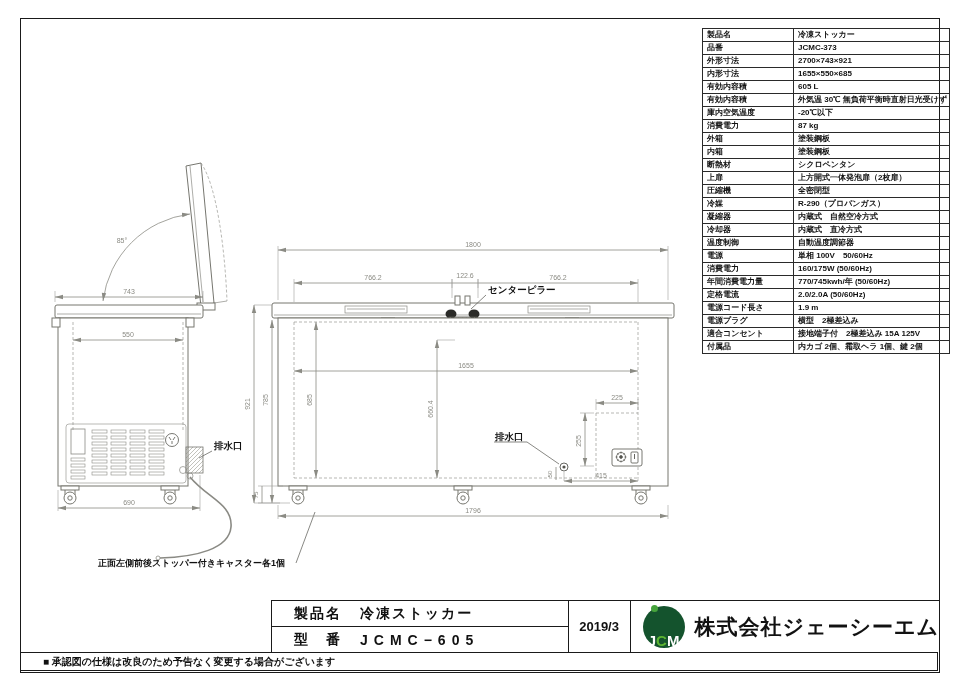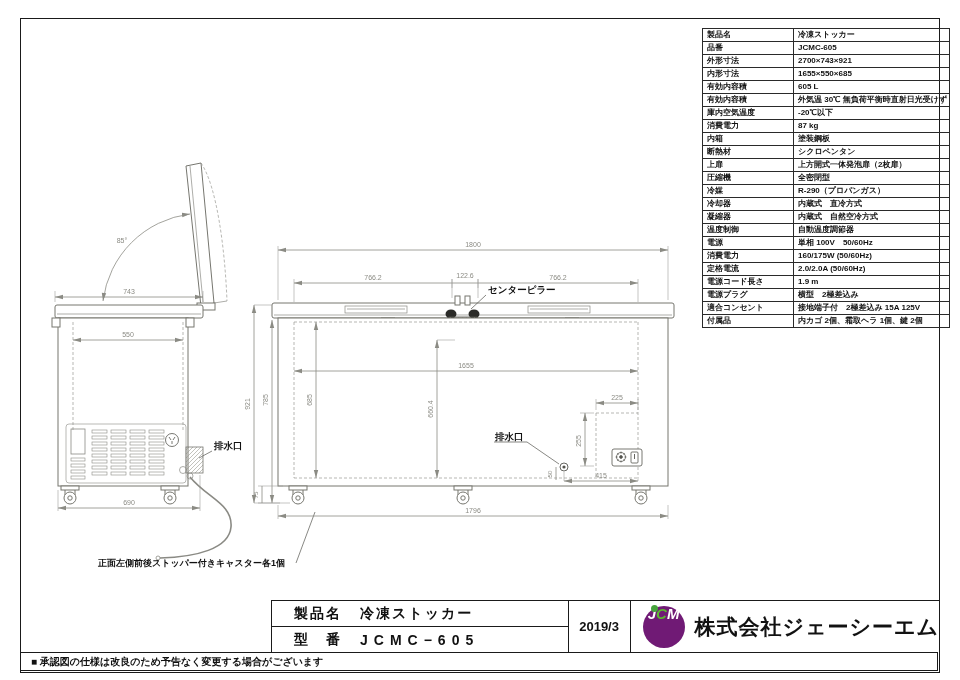--- a/index.html
+++ b/index.html
@@ -1,40 +1,40 @@
 <!DOCTYPE html>
 <html><head>
 <meta charset="utf-8">
 <style>
   html,body{margin:0;padding:0;background:#fff;}
   .page{position:relative;width:960px;height:680px;background:#fff;overflow:hidden;
         font-family:"Liberation Sans",sans-serif;}
   .frame{position:absolute;left:20px;top:18px;width:918px;height:653px;border:1px solid #1a1a1a;}
   .note-row{position:absolute;left:20px;top:652px;width:918px;height:19px;border:1px solid #1a1a1a;border-top:1px solid #1a1a1a;
-            display:flex;align-items:center;padding-left:10px;box-sizing:border-box;
+            display:flex;align-items:center;padding-left:22px;box-sizing:border-box;
             font-size:10px;font-weight:bold;color:#111;}
   
   table.spec{position:absolute;left:702px;top:28px;border-collapse:collapse;}
   table.spec td{border:1px solid #2a2a2a;height:12px;padding:0 2px 0 4px;
                 font-size:8px;font-weight:bold;color:#111;white-space:nowrap;line-height:1;}
   td.sl{width:84px;}
   td.sv{width:140px;}
   
   .tblock{position:absolute;left:271px;top:600px;width:668px;height:52px;box-sizing:border-box;
           border-top:1px solid #1a1a1a;border-left:1px solid #1a1a1a;display:flex;}
   .tb-left{width:341px;border-right:1px solid #1a1a1a;display:flex;flex-direction:column;box-sizing:border-box;}
   .tb-row{flex:1;display:flex;align-items:center;padding-left:22px;font-size:14px;font-weight:bold;color:#111;letter-spacing:2px;}
   .tb-row.first{border-bottom:1px solid #1a1a1a;}
   .tb-val{margin-left:18px;}
   .tb-val.model{letter-spacing:6px;}
   .tb-date{width:70px;border-right:1px solid #1a1a1a;display:flex;align-items:center;justify-content:center;
            font-size:13px;font-weight:bold;color:#111;text-align:center;}
   .tb-logo{flex:1;display:flex;align-items:center;padding-left:12px;}
-  .logo-circle{position:relative;width:42px;height:42px;border-radius:50%;background:#701a75;
-               display:flex;align-items:flex-start;justify-content:center;flex:0 0 42px;font-style:italic;}
+  .logo-circle{position:relative;width:42px;height:42px;border-radius:50%;background:#14532d;
+               display:flex;align-items:flex-end;justify-content:center;flex:0 0 42px;}
   .logo-circle .jcm{color:#fff;font-size:15px;font-weight:bold;letter-spacing:0;line-height:1;}
   .logo-circle .jcm .c{color:#5cb531;}
   .logo-dot{position:absolute;left:8px;top:-1px;width:7px;height:7px;border-radius:50%;background:#46a33c;}
   .company{margin-left:10px;font-size:21px;font-weight:bold;color:#111;letter-spacing:1px;white-space:nowrap;}
   
   svg.draw{position:absolute;left:0;top:0;}
   .ol{stroke:#76766f;stroke-width:1;fill:#fff;}
   .ol2{stroke:#8a8a84;stroke-width:0.7;fill:none;}
   .dsh{stroke:#9a9a94;stroke-width:0.7;fill:none;stroke-dasharray:3,2;}
   .dim{stroke:#8b8b84;stroke-width:0.8;fill:none;}
@@ -264,21 +264,21 @@
   </svg>
 
   <table class="spec">
     <tbody>
       <tr>
           <td class="sl">製品名</td>
           <td class="sv">冷凍ストッカー</td>
         </tr>
       <tr>
           <td class="sl">品番</td>
-          <td class="sv">JCMC-605</td>
+          <td class="sv">JCMC-373</td>
         </tr>
       <tr>
           <td class="sl">外形寸法</td>
           <td class="sv">2700×743×921</td>
         </tr>
       <tr>
           <td class="sl">内形寸法</td>
           <td class="sv">1655×550×685</td>
         </tr>
       <tr>
@@ -291,58 +291,66 @@
         </tr>
       <tr>
           <td class="sl">庫内空気温度</td>
           <td class="sv">-20℃以下</td>
         </tr>
       <tr>
           <td class="sl">消費電力</td>
           <td class="sv">87 kg</td>
         </tr>
       <tr>
+          <td class="sl">外箱</td>
+          <td class="sv">塗装鋼板</td>
+        </tr>
+      <tr>
           <td class="sl">内箱</td>
           <td class="sv">塗装鋼板</td>
         </tr>
       <tr>
           <td class="sl">断熱材</td>
           <td class="sv">シクロペンタン</td>
         </tr>
       <tr>
           <td class="sl">上扉</td>
           <td class="sv">上方開式一体発泡扉（2枚扉）</td>
         </tr>
       <tr>
           <td class="sl">圧縮機</td>
           <td class="sv">全密閉型</td>
         </tr>
       <tr>
           <td class="sl">冷媒</td>
           <td class="sv">R-290（プロパンガス）</td>
         </tr>
       <tr>
+          <td class="sl">凝縮器</td>
+          <td class="sv">内蔵式　自然空冷方式</td>
+        </tr>
+      <tr>
           <td class="sl">冷却器</td>
           <td class="sv">内蔵式　直冷方式</td>
         </tr>
       <tr>
-          <td class="sl">凝縮器</td>
-          <td class="sv">内蔵式　自然空冷方式</td>
-        </tr>
-      <tr>
           <td class="sl">温度制御</td>
           <td class="sv">自動温度調節器</td>
         </tr>
       <tr>
           <td class="sl">電源</td>
           <td class="sv">単相 100V　50/60Hz</td>
         </tr>
       <tr>
           <td class="sl">消費電力</td>
           <td class="sv">160/175W (50/60Hz)</td>
+        </tr>
+      <tr>
+          <td class="sl">年間消費電力量</td>
+          <td class="sv">770/745kwh/年 (50/60Hz)</td>
         </tr>
       <tr>
           <td class="sl">定格電流</td>
           <td class="sv">2.0/2.0A (50/60Hz)</td>
         </tr>
       <tr>
           <td class="sl">電源コード長さ</td>
           <td class="sv">1.9 m</td>
         </tr>
       <tr>

